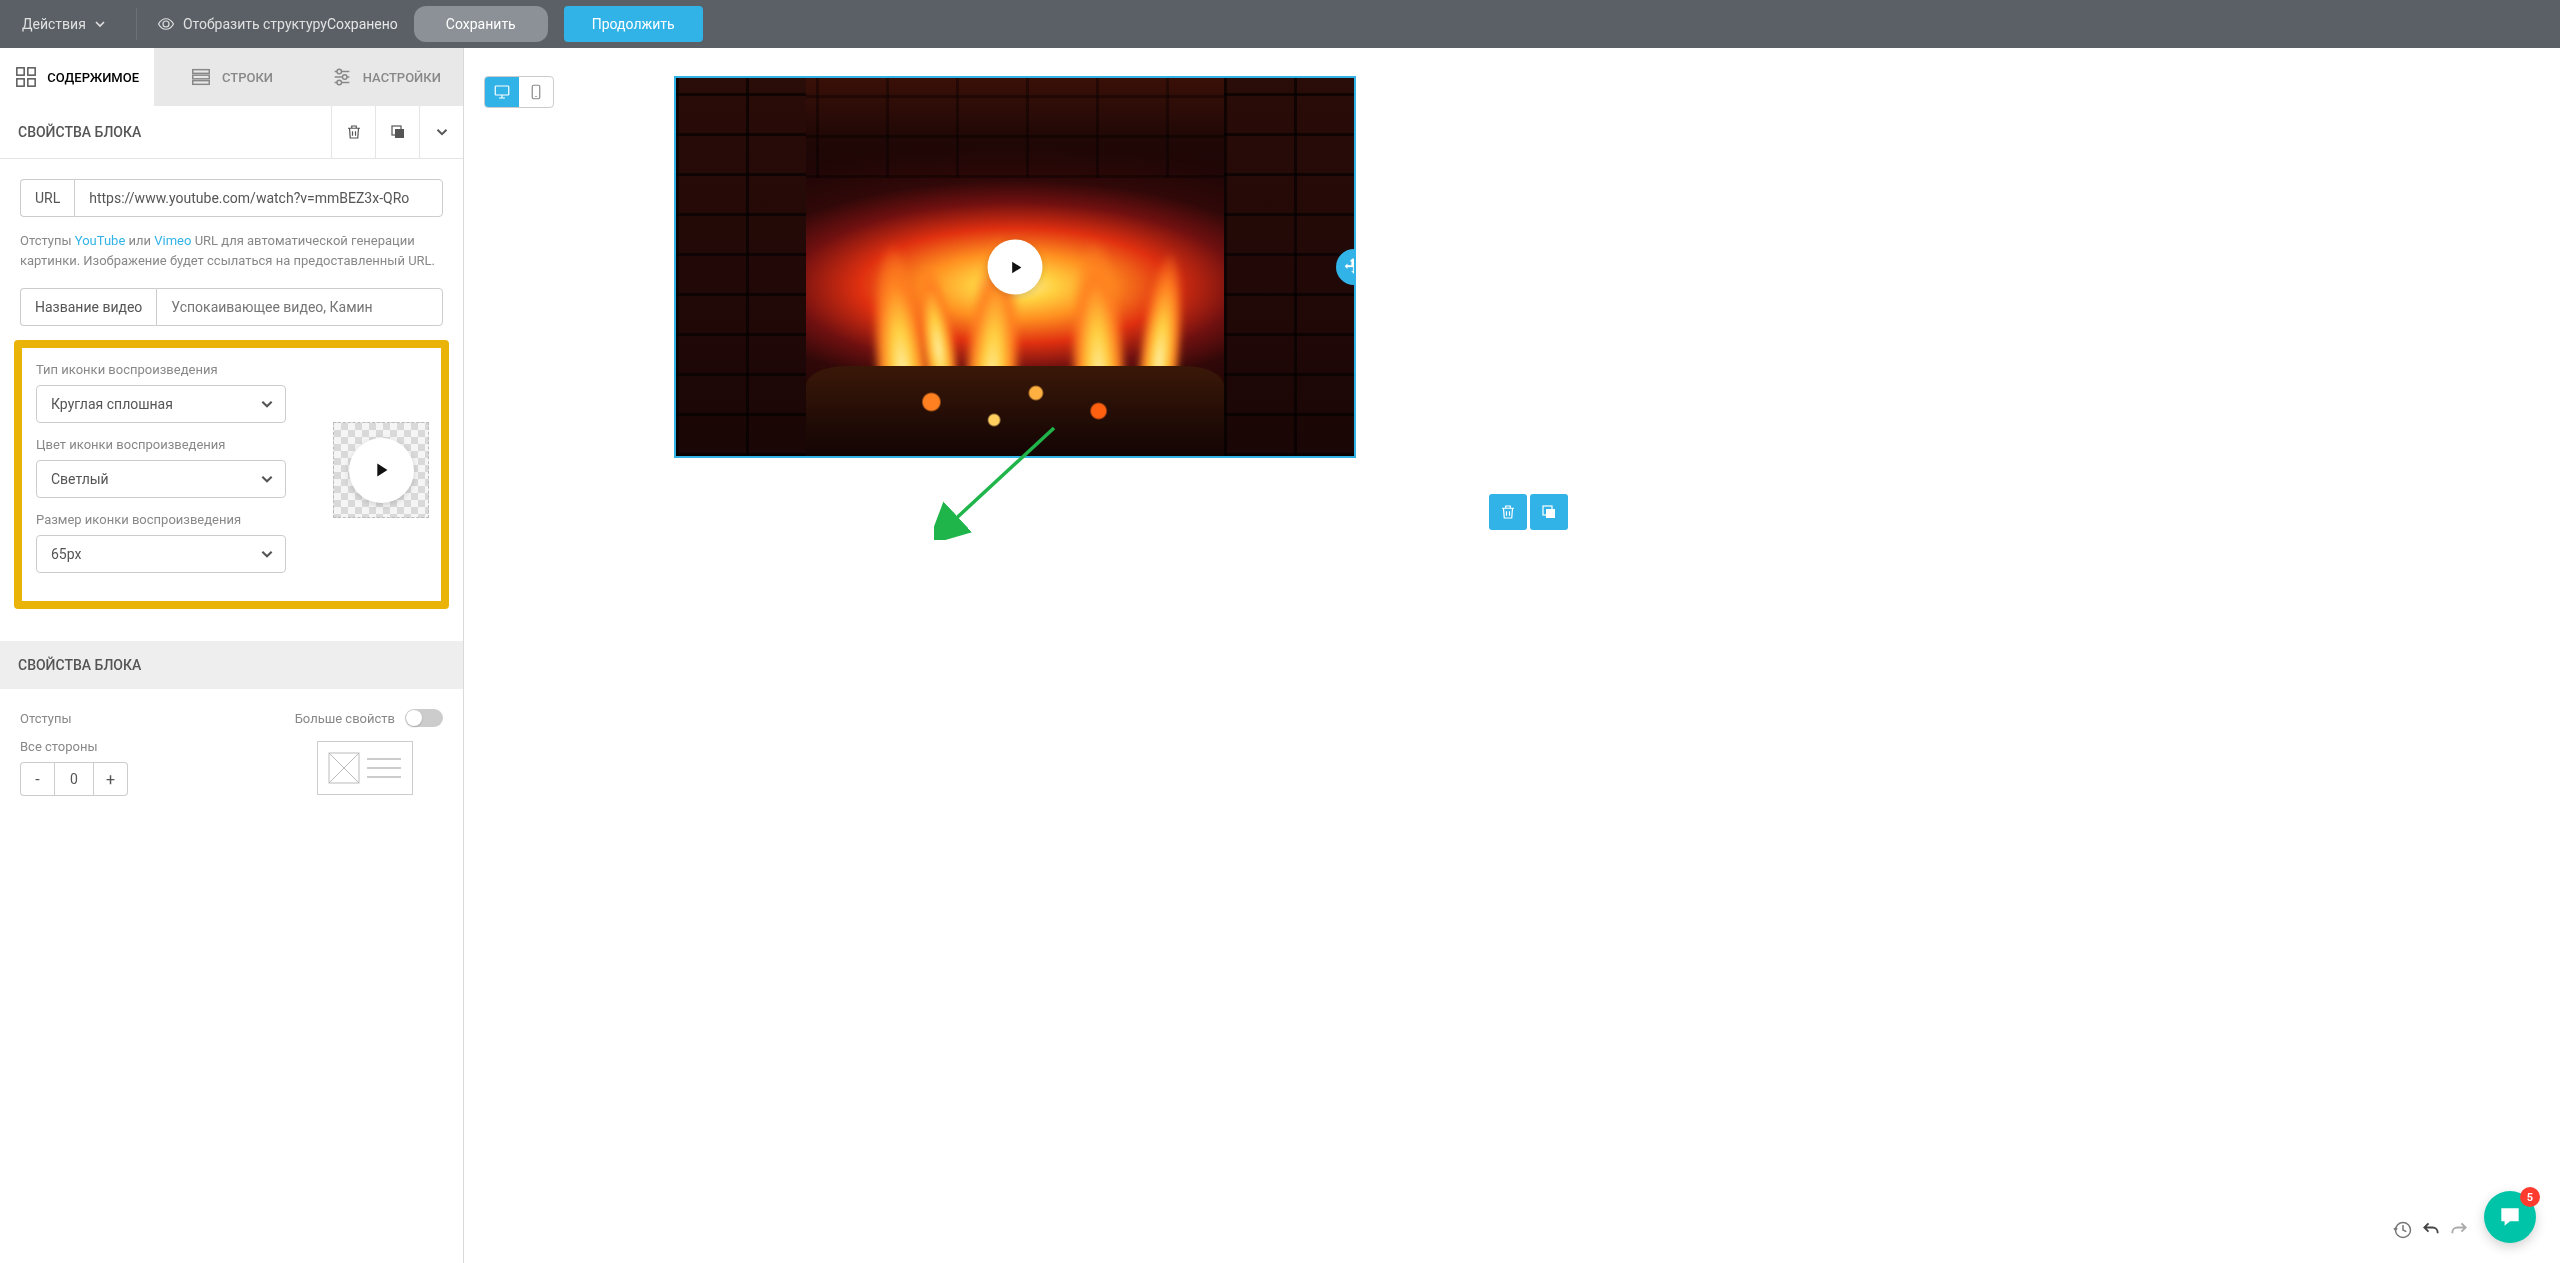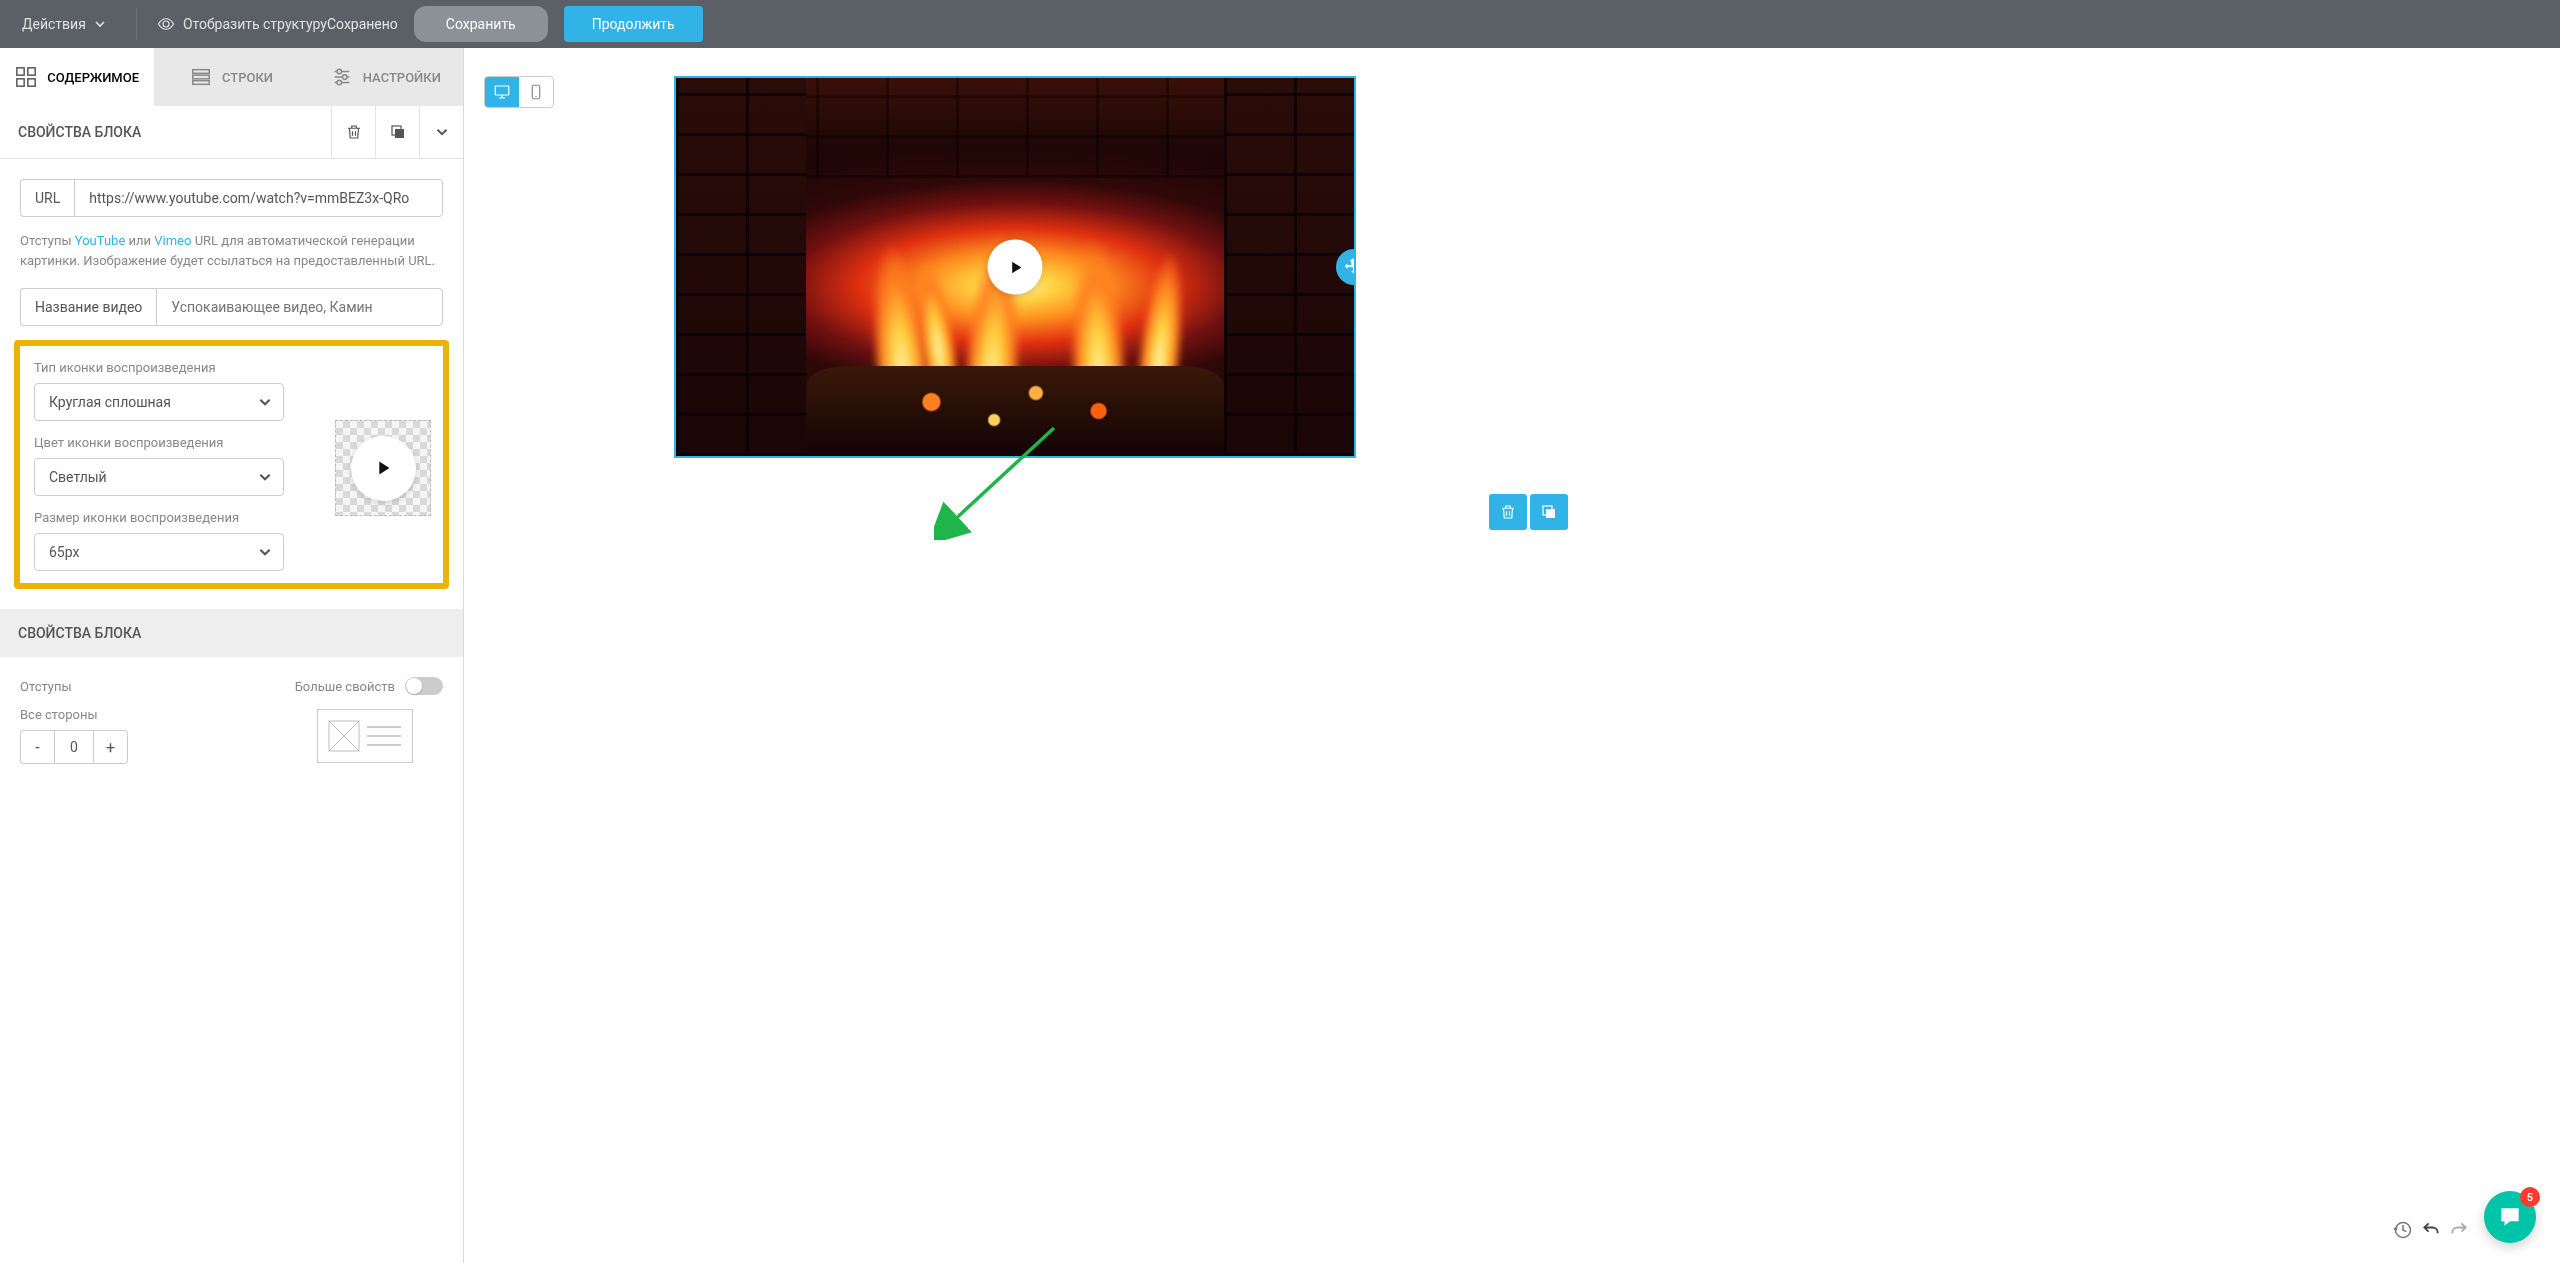--- a/index.html
+++ b/index.html
@@ -40,21 +40,21 @@
     
     .panel-body { padding: 20px; }
     
     .input-row { display: flex; margin-bottom: 14px; }
     .input-label { border: 1px solid #ccc; border-right: none; padding: 10px 14px; background: #fff; font-size: 14px; color: #555; border-radius: 4px 0 0 4px; }
     .text-input { flex: 1; border: 1px solid #ccc; padding: 10px 14px; font-size: 14px; color: #555; border-radius: 0 4px 4px 0; outline: none; }
     
     .help-text { font-size: 13px; color: #888; line-height: 1.5; margin-bottom: 18px; }
     .link-text { color: #32b3e7; }
     
-    .highlighted-section { border: 6px solid #eab308; border-radius: 4px; padding: 14px 14px 12px 14px; margin: 0 -6px; position: relative; }
+    .highlighted-section { border: 8px solid #eab308; border-radius: 4px; padding: 14px 14px 28px 14px; margin: 12px -6px; position: relative; }
     
     .field-label { font-size: 13px; color: #888; margin-bottom: 8px; }
     .select { width: 250px; border: 1px solid #ccc; padding: 10px 14px; font-size: 14px; color: #555; border-radius: 4px; background: #fff; appearance: none; cursor: pointer; position: relative; }
     .select-chevron { position: absolute; right: 12px; top: 50%; transform: translateY(-50%); pointer-events: none; display: inline-block; }
     .select-wrapper { position: relative; width: 250px; }
     
     .play-preview { position: absolute; right: 12px; top: 74px; width: 96px; height: 96px; background-image: repeating-conic-gradient(#d9d9d9 0% 25%, #f5f5f5 0% 50%); background-size: 14px 14px; display: flex; align-items: center; justify-content: center; border: 1px dashed #bbb; }
     .play-circle { width: 65px; height: 65px; background: #fff; border-radius: 50%; display: flex; align-items: center; justify-content: center; box-shadow: 0 2px 6px rgba(0,0,0,0.15); }
     
     .section-header { background: #eee; padding: 16px 18px; font-size: 14px; color: #555; font-weight: 500; }

